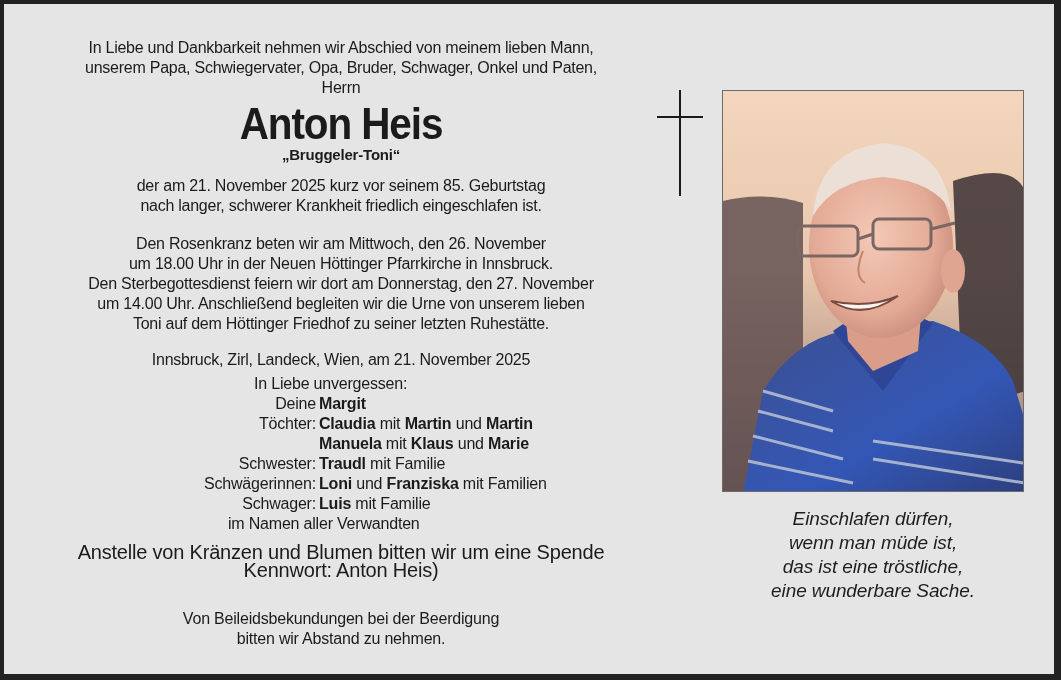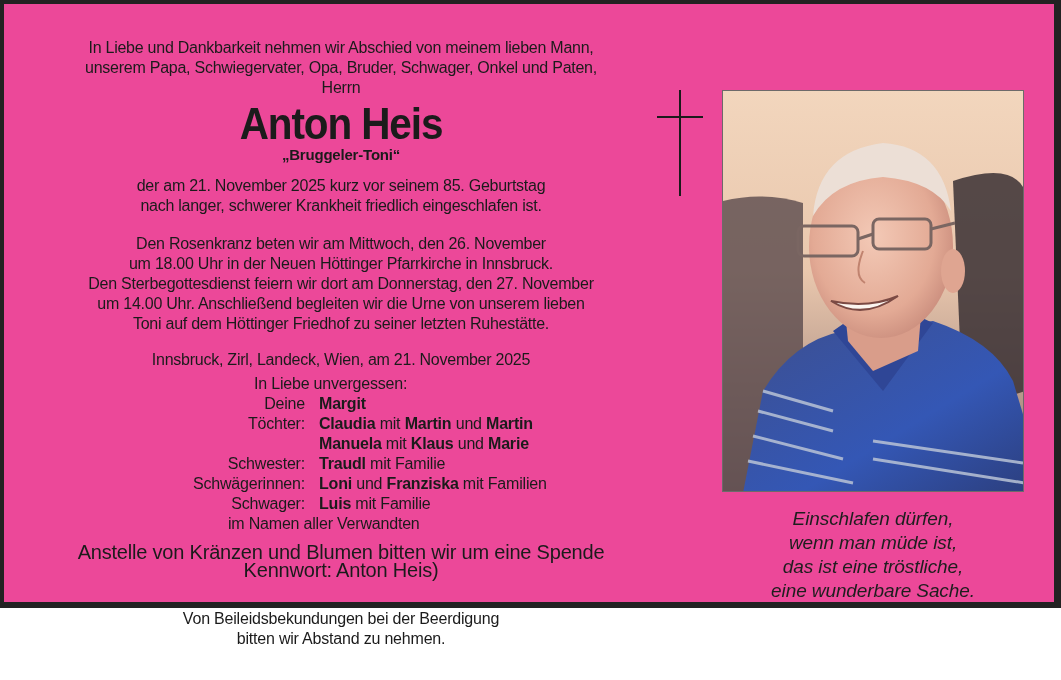--- a/index.html
+++ b/index.html
@@ -1,33 +1,33 @@
 <!DOCTYPE html>
 <html><head>
   <meta charset="utf-8">
   <style>
     html, body { margin: 0; padding: 0; background: #ffffff; }
     body { width: 1061px; height: 680px; position: relative; overflow: hidden;
            font-family: "Liberation Sans", sans-serif; color: #1b1b1b; }
-    .frame { position: absolute; left: 0; top: 0; width: 1061px; height: 608px;
-             box-sizing: border-box; background: #ec4899;
+    .frame { position: absolute; left: 0; top: 0; width: 1061px; height: 680px;
+             box-sizing: border-box; background: #e5e5e5;
              border-left: 4px solid #222; border-top: 4px solid #222;
              border-right: 7px solid #222; border-bottom: 6px solid #222; }
     .col-left { position: absolute; left: 30px; top: 34px; width: 614px; text-align: center; }
     .p { font-size: 16px; line-height: 20px; letter-spacing: -0.25px; margin: 4px; }
     .intro { margin: 0; }
     .name { font-size: 44px; line-height: 46px; font-weight: bold; letter-spacing: -1.2px;
             margin-top: 3px; transform: scaleX(0.92); }
     .nick { font-size: 15px; font-weight: bold; line-height: 18px; margin-top: -1px; letter-spacing: -0.2px; }
     .gap-s { height: 8px; }
     .gap-m { height: 10px; }
     .line { display: block; white-space: nowrap; }
     .survivors { position: absolute; left: 0; top: 336px; width: 614px; }
     .surv-row { position: relative; height: 20px; font-size: 16px; line-height: 20px; white-space: nowrap; letter-spacing: -0.2px; }
-    .surv-label { position: absolute; right: 343px; text-align: right; }
+    .surv-label { position: absolute; right: 332px; text-align: right; }
     .surv-value { position: absolute; left: 285px; }
     .surv-head { position: absolute; left: 220px; }
     .surv-foot { position: absolute; left: 194px; }
     b { font-weight: bold; }
     .donation { position: absolute; left: 0; top: 505px; width: 614px; text-align: center; font-size: 20px; line-height: 18px; letter-spacing: -0.2px; }
     .noticelast { position: absolute; left: 0; top: 571px; width: 614px; text-align: center; font-size: 16px; line-height: 20px; letter-spacing: -0.2px; }
     .cross-v { position: absolute; left: 675px; top: 86px; width: 2px; height: 106px; background: #1b1b1b; }
     .cross-h { position: absolute; left: 653px; top: 112px; width: 46px; height: 2px; background: #1b1b1b; }
     .photo { position: absolute; left: 718px; top: 86px; width: 302px; height: 402px; overflow: hidden;
              border: 1px solid #6d6a6a; box-sizing: border-box;

